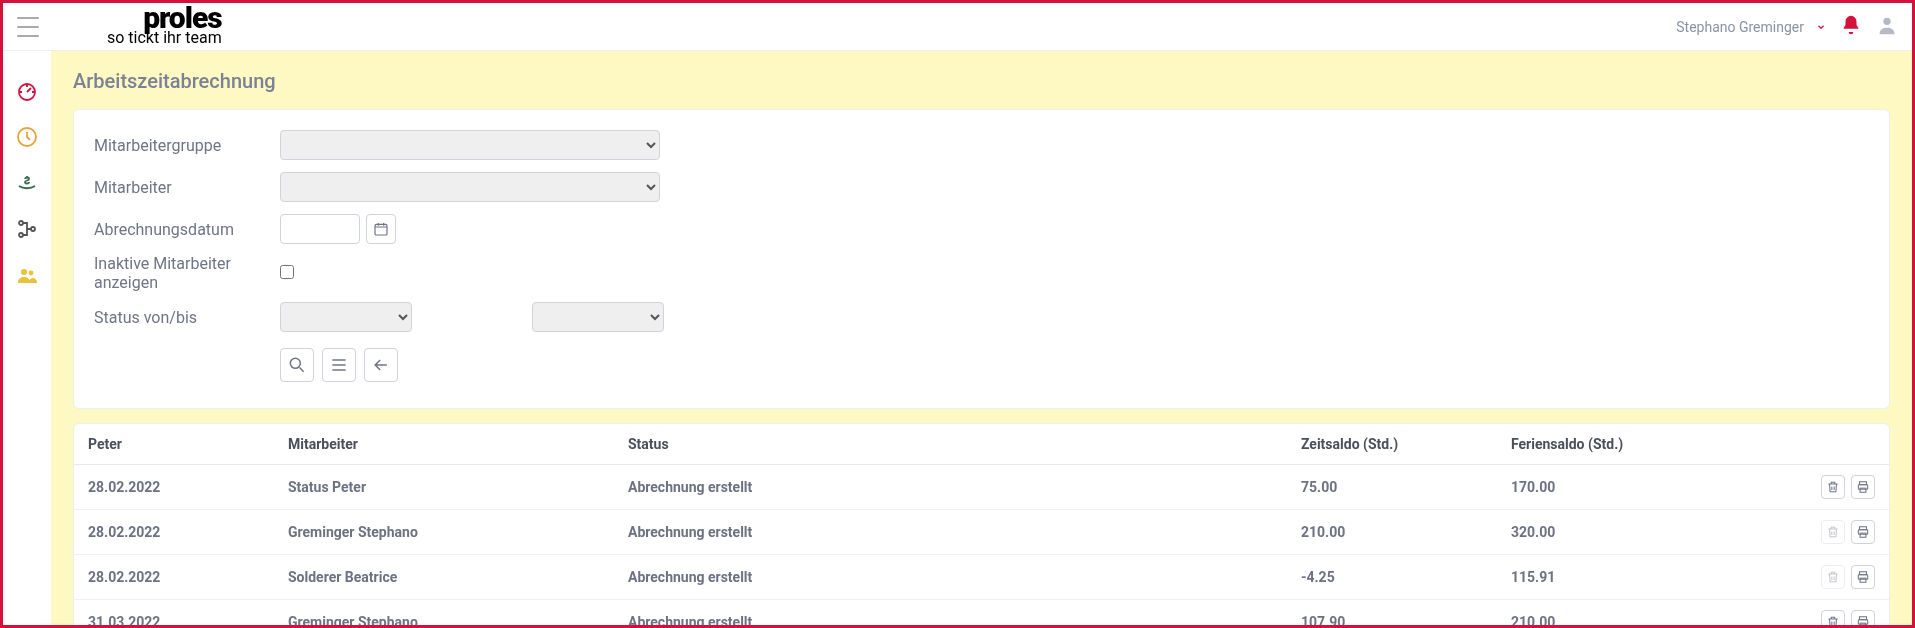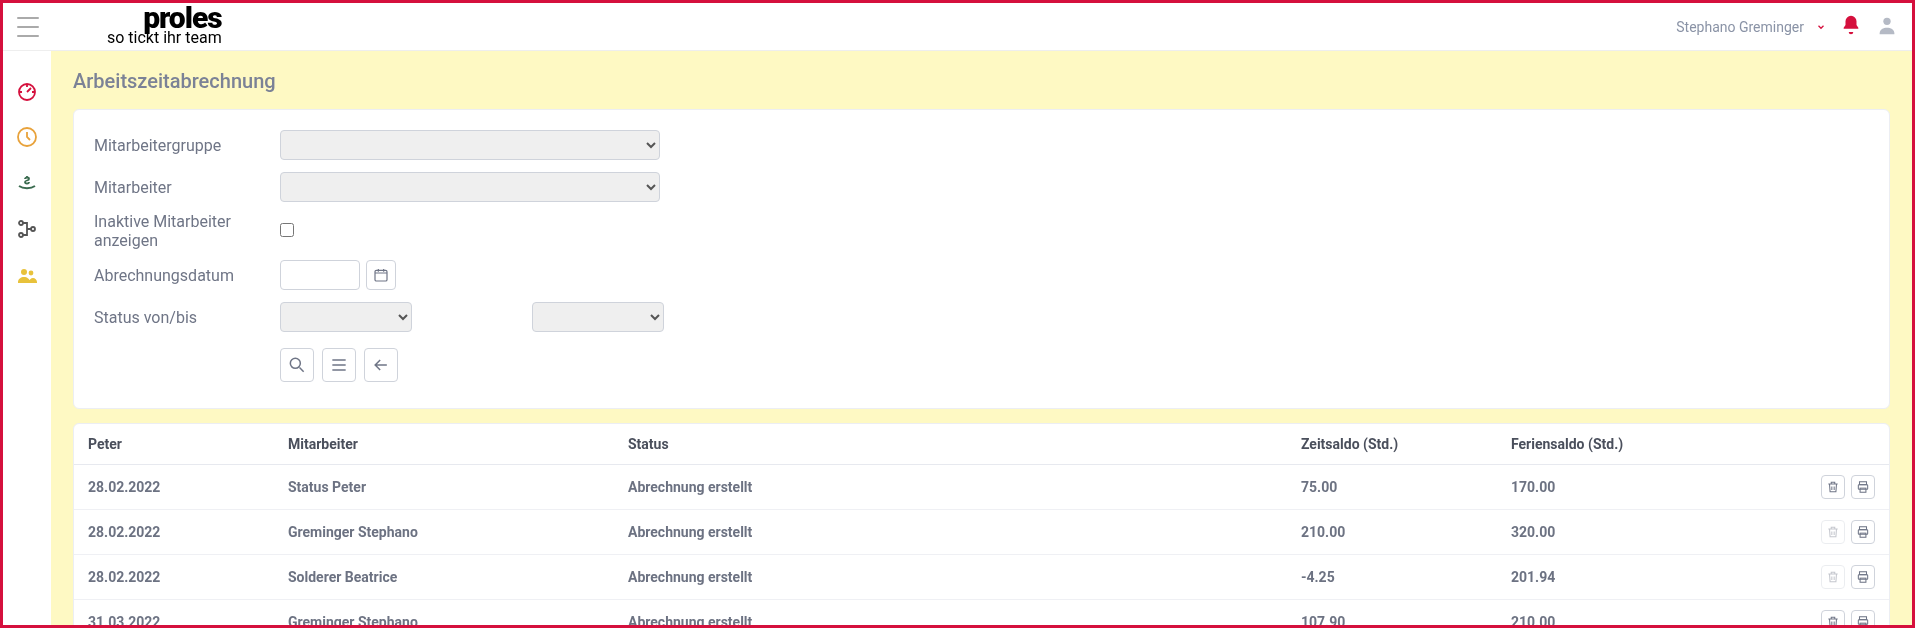--- a/index.html
+++ b/index.html
@@ -138,32 +138,32 @@
     <div class="panel">
       <div class="filter-row">
         <div class="filter-label">Mitarbeitergruppe</div>
         <select class="sel sel-wide" value=""><option></option></select>
       </div>
       <div class="filter-row">
         <div class="filter-label">Mitarbeiter</div>
         <select class="sel sel-wide" value=""><option></option></select>
       </div>
       <div class="filter-row">
-        <div class="filter-label">Inaktive Mitarbeiter anzeigen</div>
-        <span class="checkbox-fakewrap"><input type="checkbox" style=""></span>
-      </div>
-      <div class="filter-row">
         <div class="filter-label">Abrechnungsdatum</div>
         <input class="inp inp-short" value="" style="">
         <div class="cal-btn">
           <svg width="16" height="16" viewBox="0 0 24 24" fill="none" stroke="#6f7586" stroke-width="1.8">
               <rect x="3" y="5" width="18" height="16" rx="2"></rect>
               <path d="M3 9h18M8 3v4M16 3v4"></path>
             </svg>
         </div>
+      </div>
+      <div class="filter-row">
+        <div class="filter-label">Inaktive Mitarbeiter anzeigen</div>
+        <span class="checkbox-fakewrap"><input type="checkbox" style=""></span>
       </div>
       <div class="filter-row">
         <div class="filter-label">Status von/bis</div>
         <select class="sel sel-narrow" value=""><option></option></select>
         <span class="spacer-filter"></span>
         <select class="sel sel-narrow" value=""><option></option></select>
       </div>
       <div class="filter-row">
         <div class="filter-label"></div>
         <div class="action-btns">
@@ -244,21 +244,21 @@
                     </svg>
                   </div>
                 </div>
               </td>
             </tr>
             <tr>
               <td>28.02.2022</td>
               <td>Solderer Beatrice</td>
               <td>Abrechnung erstellt</td>
               <td class="right">-4.25</td>
-              <td class="right">201.94</td>
+              <td class="right">115.91</td>
               <td>
                 <div class="row-actions">
                   <div class="mini-btn disabled">
                     <svg viewBox="0 0 24 24" fill="none" stroke="#6f7586" stroke-width="1.8">
                       <path d="M4 7h16M9 7V4h6v3M6 7l1 13h10l1-13M10 11v6M14 11v6"></path>
                     </svg>
                   </div>
                   <div class="mini-btn">
                     <svg viewBox="0 0 24 24" fill="none" stroke="#6f7586" stroke-width="1.8">
                       <rect x="6" y="3" width="12" height="5"></rect>

